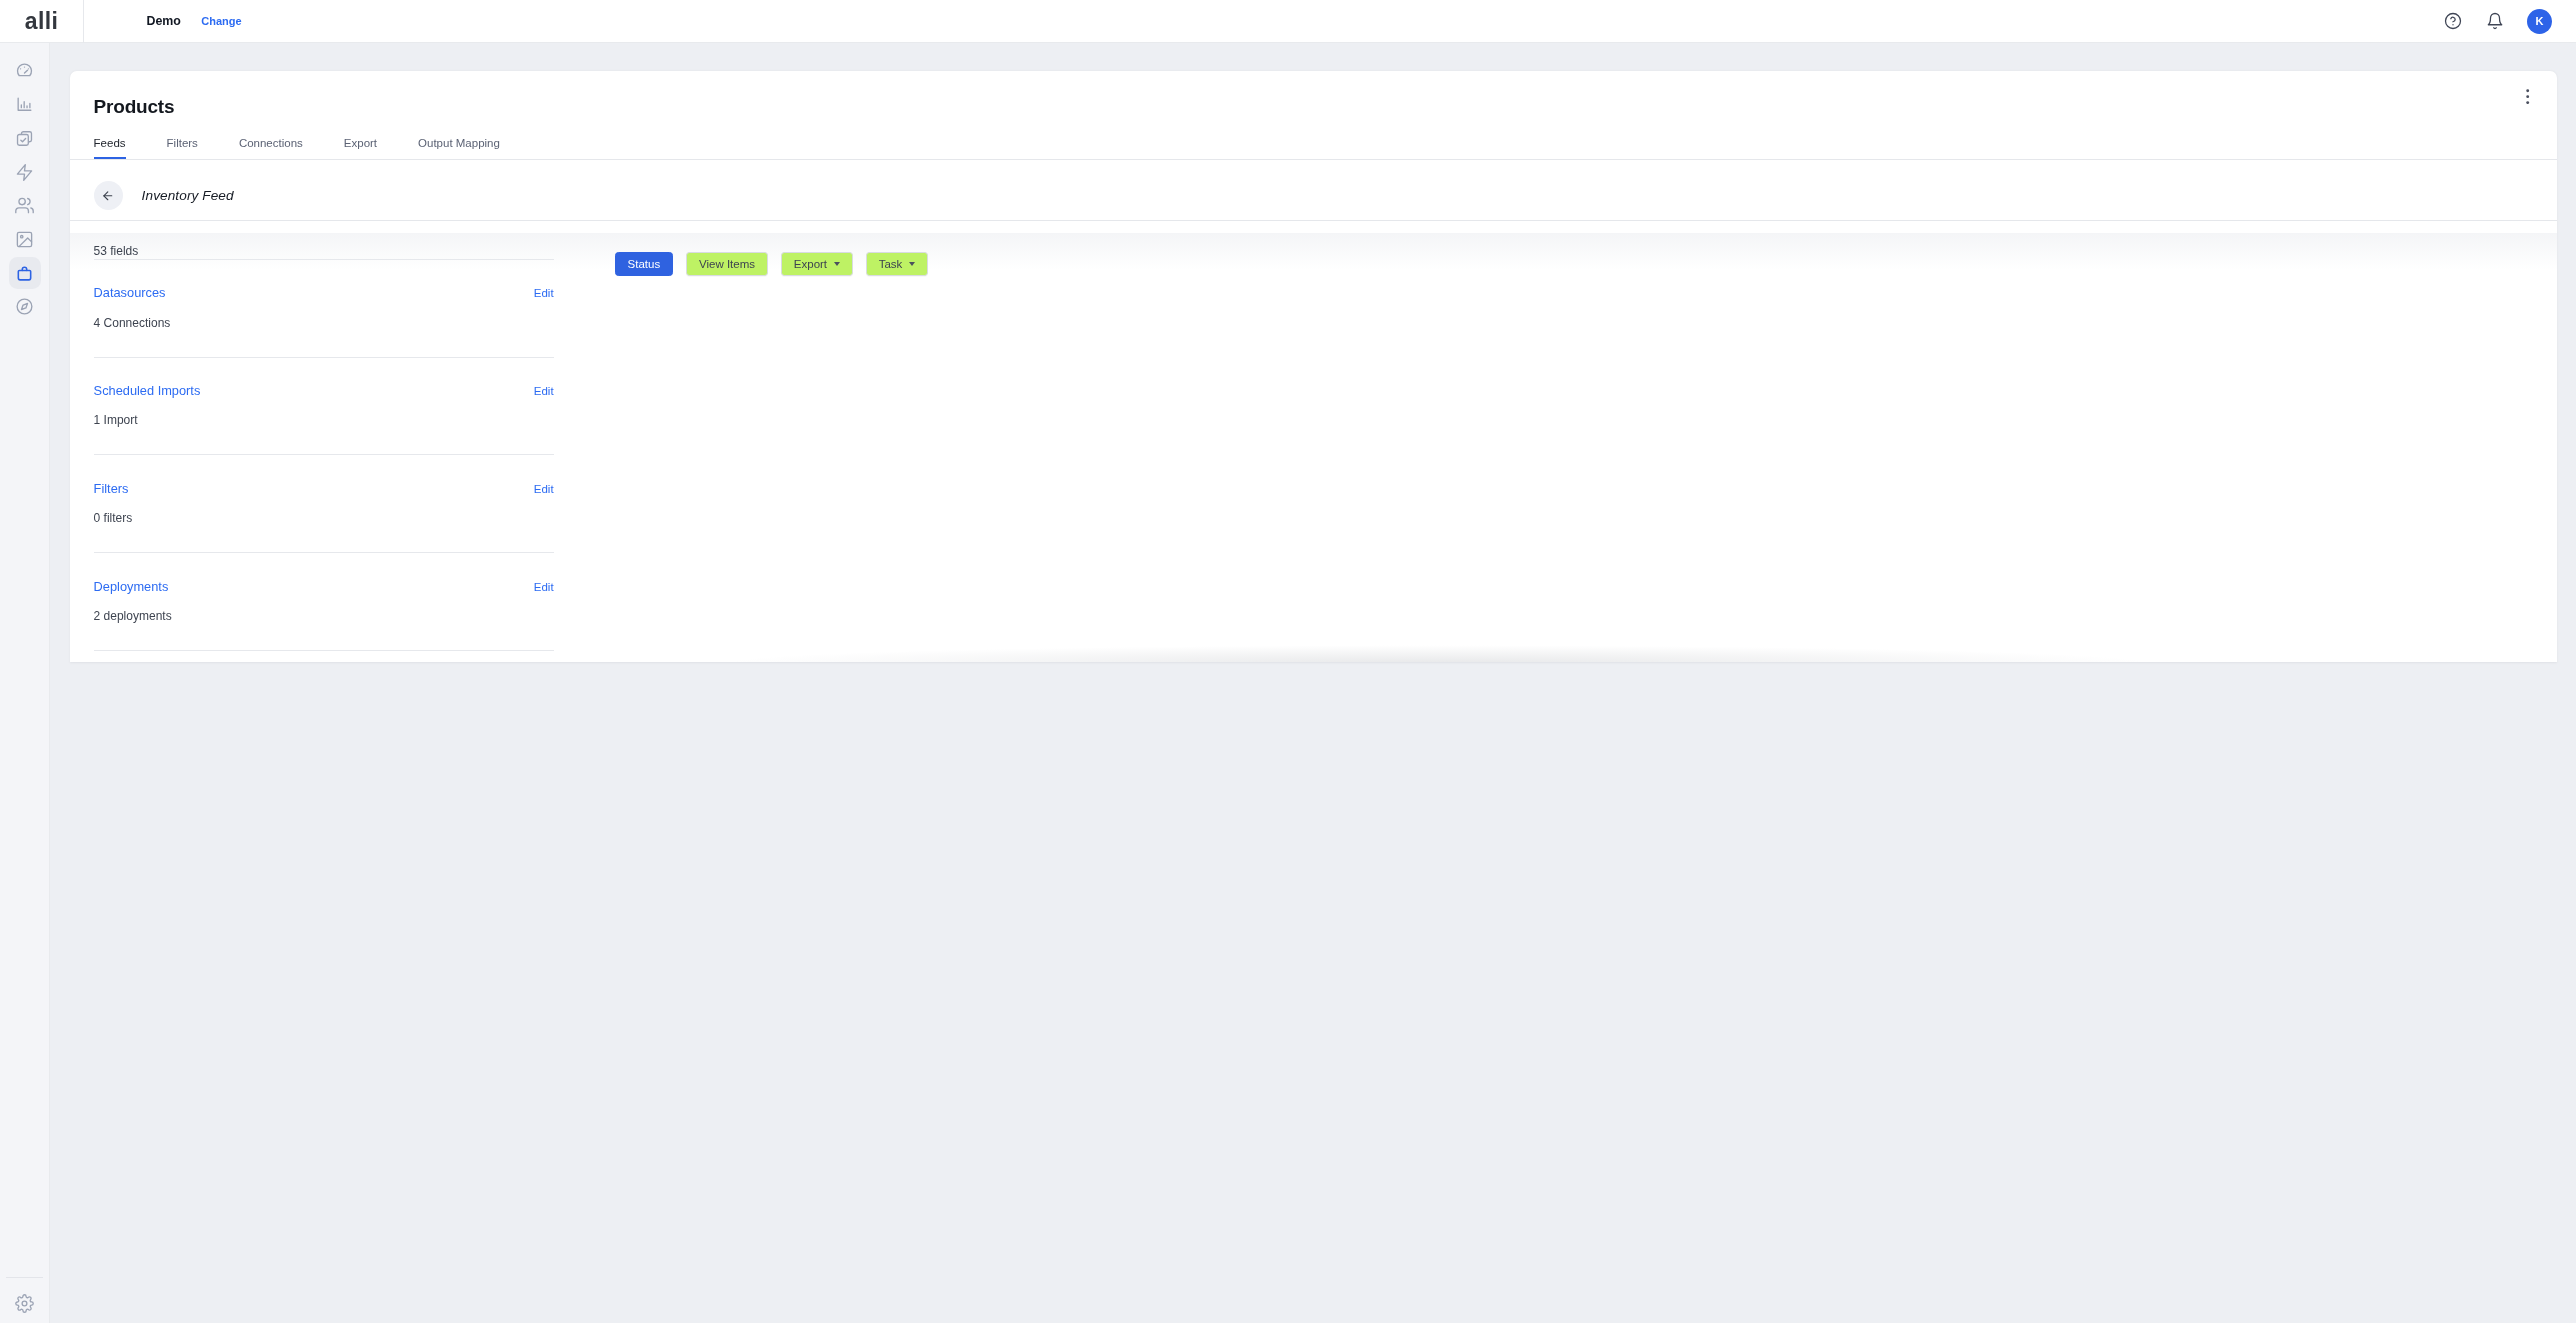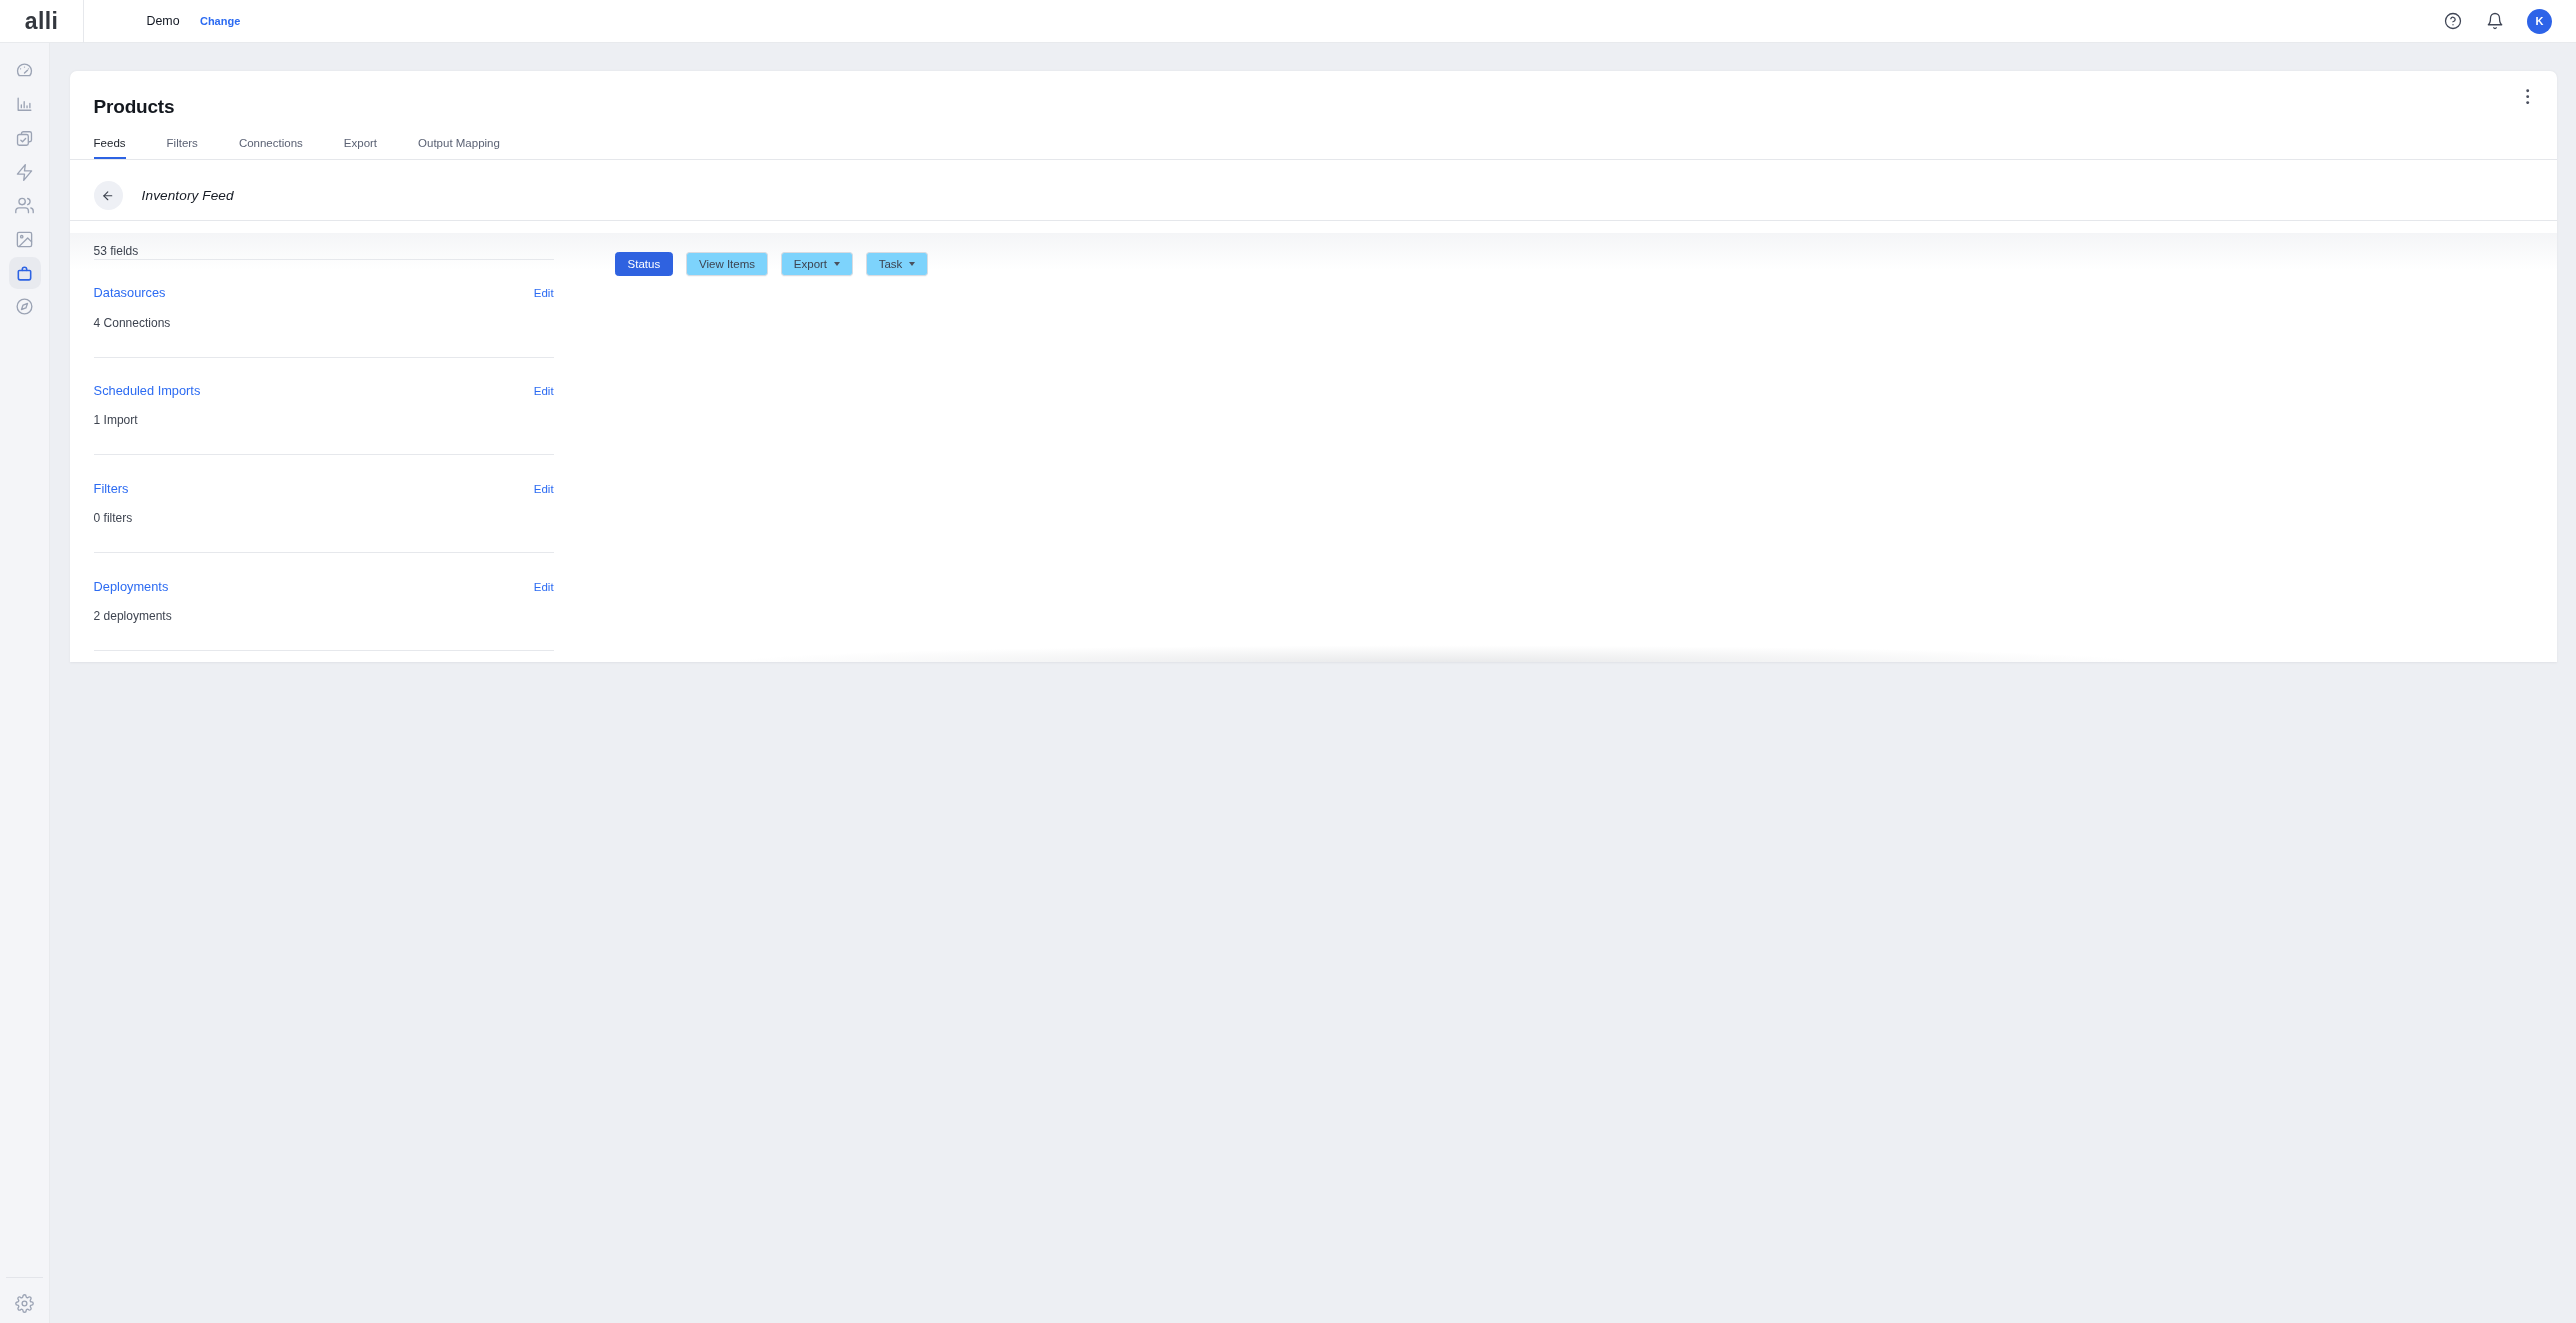--- a/index.html
+++ b/index.html
@@ -17,21 +17,21 @@
     position:fixed; top:0; left:0; right:0; height:43px;
     background:#ffffff; border-bottom:0.9px solid #e8eaed;
     display:flex; align-items:center; z-index:20;
   }
   .logo {
     width:83px; text-align:center;
     font-size:23px; font-weight:600; letter-spacing:0.4px; color:#33373e;
     line-height:43px; cursor:pointer;
   }
   .topbar-divider { width:0.9px; height:43px; background:#e6e8ec; }
-  .workspace { margin-left:25.6px; font-size:12.4px; font-weight:400; color:#111722;padding-left:37px; }
+  .workspace { margin-left:25.6px; font-size:12.4px; font-weight:700; color:#111722;padding-left:37px; }
   .change-link { margin-left:20.4px; font-size:11px; font-weight:600; color:#2c6bf2; }
   .topbar-right { margin-left:auto; display:flex; align-items:center; gap:23px; padding-right:24px; }
   .icon-btn { background:none; border:none; width:19px; height:19px; color:#3f4555; display:flex; align-items:center; justify-content:center; }
   .icon-btn svg { width:18px; height:18px; }
   .avatar {
     width:25px; height:25px; border-radius:50%; background:#2d63e8;
     color:#fff; font-size:11px; font-weight:600;
     display:flex; align-items:center; justify-content:center; cursor:pointer;
   }
 
@@ -93,21 +93,21 @@
   .section-link { font-size:12.8px; font-weight:500; color:#2c6bf2; }
   .edit-link { font-size:11.5px; font-weight:500; color:#2c6bf2; }
   .section-count { margin-top:15.3px; font-size:12px; color:#3e4450; }
 
   .right-col { margin-left:61px; margin-top:19px; display:flex; gap:12.8px; position:relative;border-radius:6px; }
   .btn {
     height:24px; padding:0 12px; border-radius:3.4px; font-size:11.5px; font-weight:500;
     display:inline-flex; align-items:center; gap:6.8px; white-space:nowrap;
   }
   .btn-primary { background:#2f62e0; border:0.9px solid #2f62e0; color:#ffffff; }
-  .btn-secondary { background:#7dd3fc; border:0.9px solid #d8dbe1; color:#3d4350; box-shadow:0 0.9px 0.9px rgba(16,24,40,.03);align-items:center; }
+  .btn-secondary { background:#bef264; border:0.9px solid #d8dbe1; color:#3d4350; box-shadow:0 0.9px 0.9px rgba(16,24,40,.03);align-items:center; }
   .caret { width:0; height:0; border-left:3.8px solid transparent; border-right:3.8px solid transparent; border-top:4.3px solid #4a505d; margin-top:0.9px; }
 
   .bottom-shade {
     position:absolute; bottom:-19px; left:26%; width:58%; height:36px; border-radius:50%;
     background:radial-gradient(ellipse at center, rgba(90,95,105,.14), rgba(90,95,105,0) 70%);
     pointer-events:none;
   }
 </style>
 </head>
 <body>

